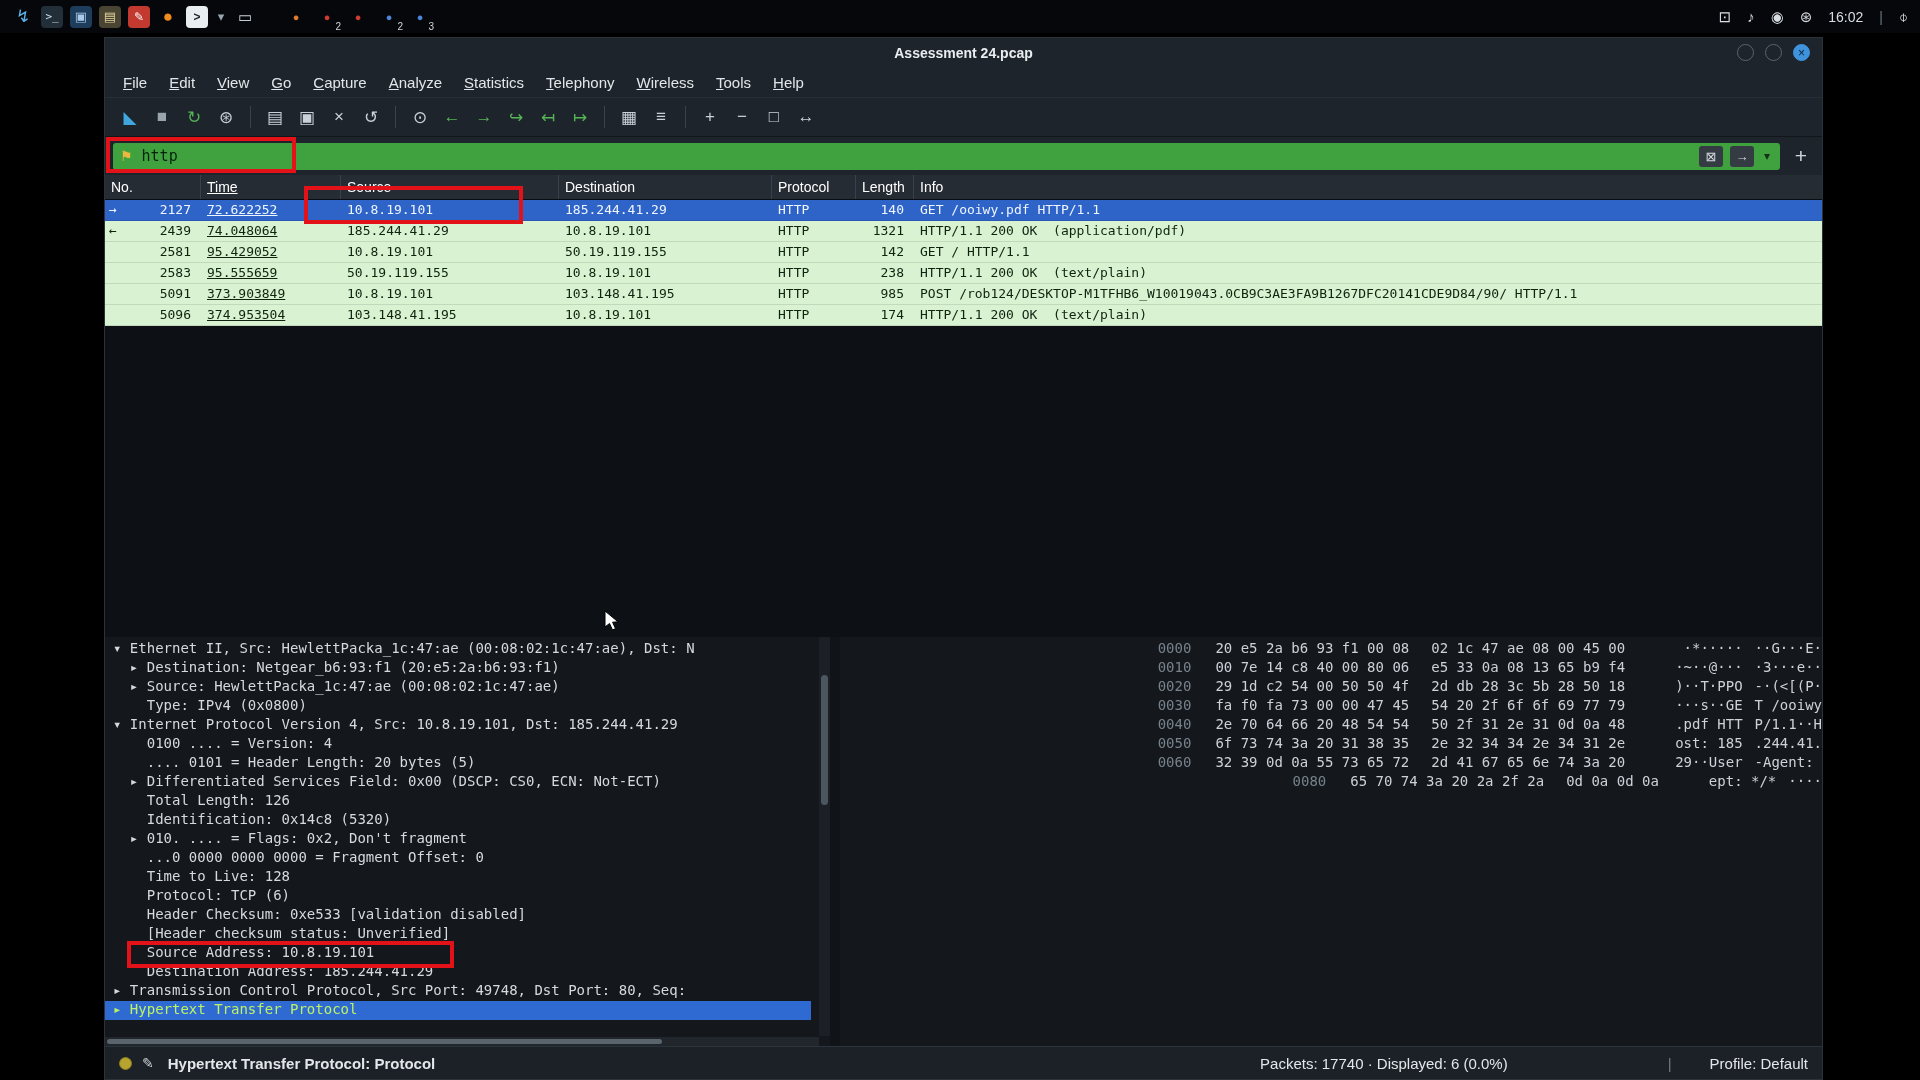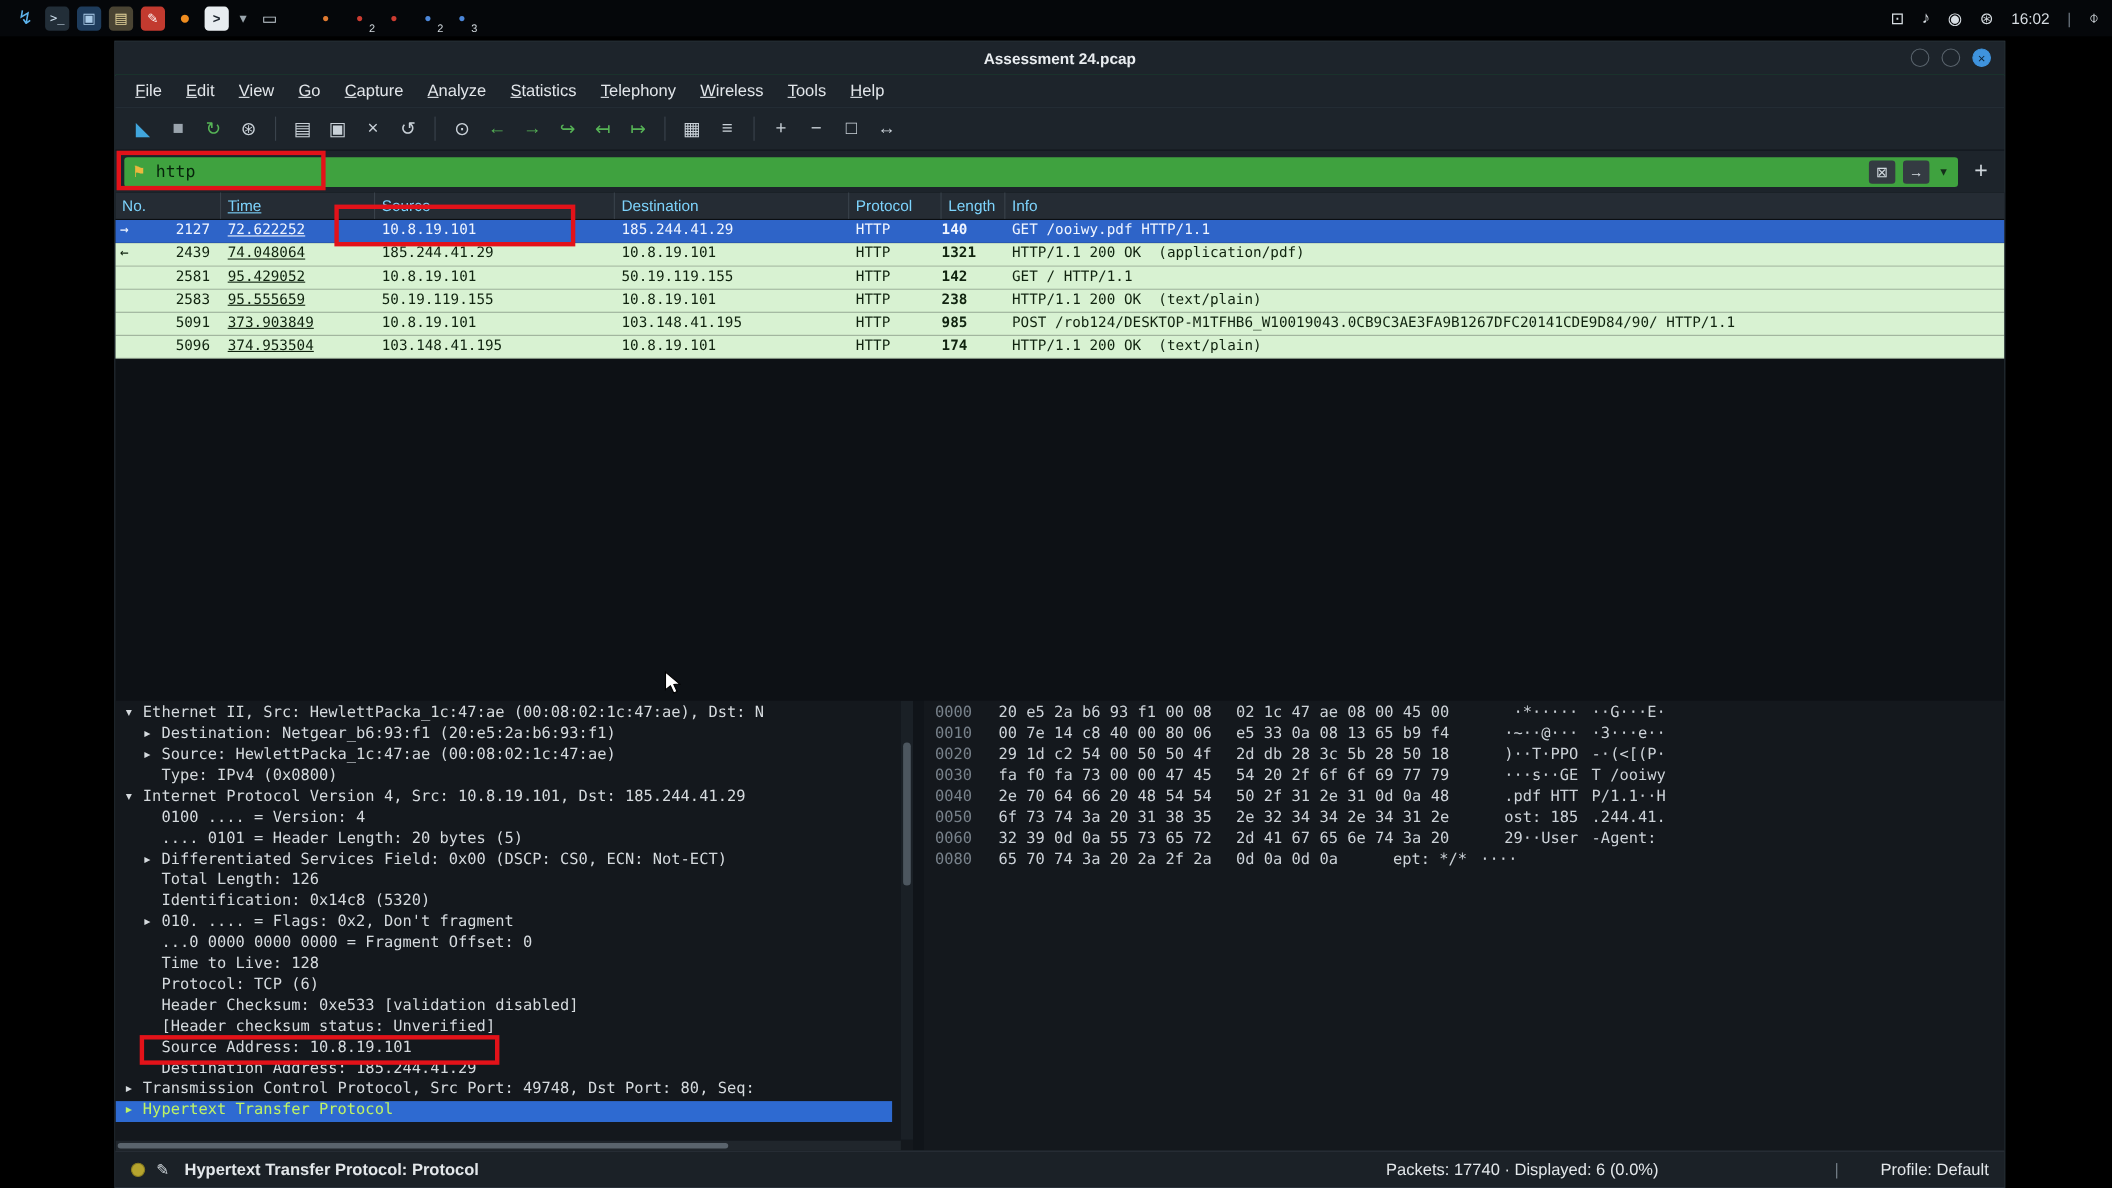--- a/index.html
+++ b/index.html
@@ -61,48 +61,48 @@
     font:15px "DejaVu Sans Mono",monospace;color:#07230b;}
   .chip{width:24px;height:21px;background:#343b42;color:#d3dae0;display:flex;align-items:center;
     justify-content:center;font-size:13px;border-radius:3px;}
   .fcaret{color:#14301a;font-size:12px;margin:0 3px;}
   .add-btn{width:26px;height:26px;color:#cfd6dc;font-size:21px;display:flex;align-items:center;
     justify-content:center;}
 
   
   .packetlist{position:absolute;top:137px;left:0;right:0;height:462px;background:#0d1115;}
   .pl-header{display:flex;height:24px;background:#252c34;border-bottom:1px solid #0a0e12;
-    color:#7dd3fc;font-size:14px;}
+    color:#ffffff;font-size:14px;}
   .pl-h-cell{display:flex;align-items:center;padding-left:6px;border-right:1px solid #39424b;
     box-sizing:border-box;}
   .w-no{width:96px;} .w-time{width:140px;text-decoration:underline;} .w-src{width:218px;} .w-dst{width:213px;}
   .w-proto{width:84px;} .w-len{width:58px;} .w-info{flex:1;border-right:none;}
   .pl-row{display:flex;height:20px;font:13px "DejaVu Sans Mono",monospace;background:#d8f2d2;
     color:#10230f;border-bottom:1px solid rgba(0,0,0,0.10);}
   .pl-row.selected{background:#2e64c8;color:#f0f5ff;}
   .cell{display:block;line-height:20px;white-space:pre;overflow:hidden;box-sizing:border-box;
     padding-left:6px;}
   .cell.w-no{display:flex;padding:0 10px 0 4px;}
   .marker{width:16px;display:inline-block;}
   .num{margin-left:auto;}
-  .cell.w-len{padding-right:10px;padding-left:0;font-weight:bold;}
+  .cell.w-len{text-align:right;padding-right:10px;padding-left:0;}
 
   
   .lower{position:absolute;top:599px;bottom:33px;left:0;right:0;display:flex;background:#101419;}
   .details-pane{width:725px;position:relative;background:#14181d;overflow:hidden;padding-top:3px;
     box-sizing:border-box;}
   .d-line{height:19px;line-height:19px;font:14px "DejaVu Sans Mono",monospace;color:#d5dade;
     white-space:pre;padding-left:8px;overflow:hidden;width:706px;box-sizing:border-box;}
   .d-line.selected{background:#2e6ad1;color:#bef264;}
   .v-scroll{position:absolute;top:0;right:0;bottom:10px;width:11px;background:#1a2026;}
   .v-thumb{position:absolute;top:38px;height:130px;left:2px;right:2px;background:#4c565f;border-radius:4px;}
   .h-scroll{position:absolute;left:0;bottom:0;height:9px;width:714px;background:#20262c;}
   .h-thumb{position:absolute;left:2px;top:2px;height:5px;width:555px;background:#5a646d;border-radius:3px;}
   .pane-divider{width:10px;background:#101419;}
-  .hex-pane{flex:1;padding-top:3px;background:#14181d;overflow:hidden;}
+  .hex-pane{flex:1;padding-top:3px;background:#14181d;overflow:hidden;text-align:right;}
   .hexline{height:19px;line-height:19px;font:14px "DejaVu Sans Mono",monospace;color:#ccd2d8;
     white-space:pre;padding-left:10px;}
   .off{color:#78828b;margin-right:24px;}
   .hx{margin-right:22px;}
   .as{margin-left:28px;margin-right:12px;}
 
   
   .statusbar{position:absolute;left:0;right:0;bottom:0;height:33px;background:#1b2127;
     border-top:1px solid #2b333b;display:flex;align-items:center;padding:0 14px;font-size:15px;
     color:#e3e7ea;gap:10px;box-sizing:border-box;}

